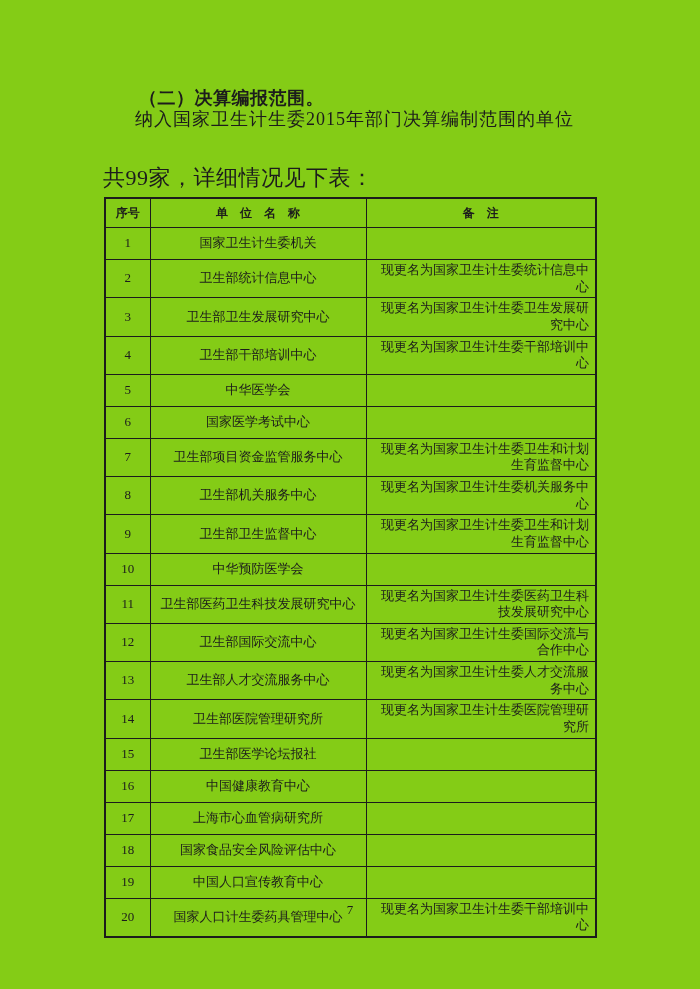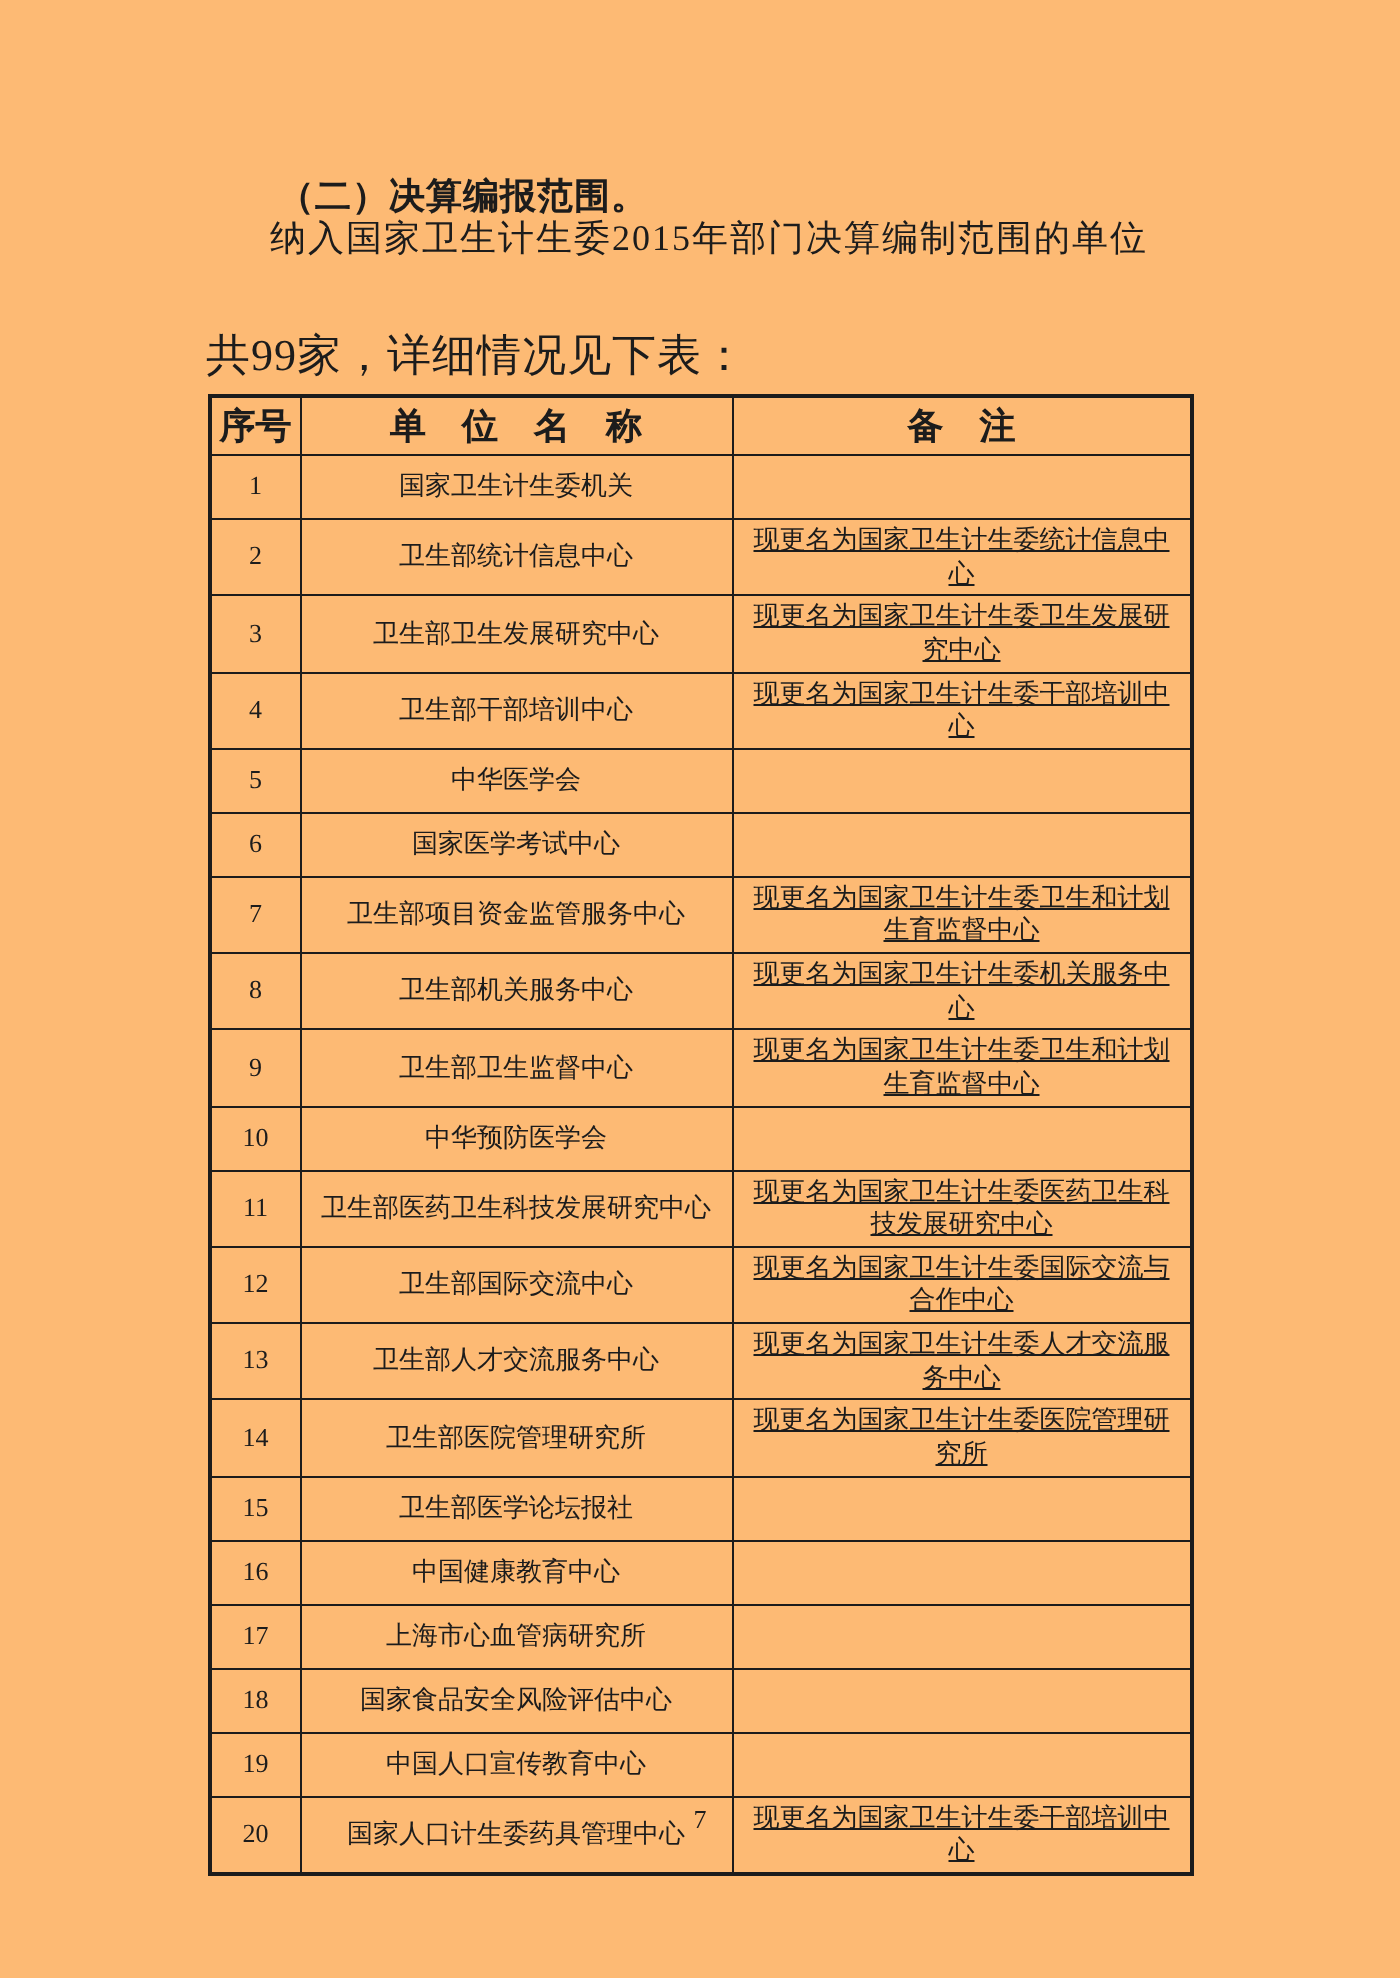--- a/index.html
+++ b/index.html
@@ -9,21 +9,21 @@
     width: 700px;
     height: 989px;
     overflow: hidden;
     font-family: "Liberation Serif", "DejaVu Serif", serif;
     color: #1c1c1c;
   }
   .page {
     position: relative;
     width: 700px;
     height: 989px;
-    background: #fdba74;
+    background: #84cc16;
   }
   .heading {
     position: absolute;
     left: 103px;
     top: 86px;
     width: 497px;
     font-size: 18px;
     font-weight: bold;
     letter-spacing: 0.5px;
     text-indent: 36px;
@@ -59,21 +59,21 @@
     color: #1c1c1c;
   }
   table.units, table.units th, table.units td {
     border: 1px solid #1c1c1c;
   }
   table.units {
     border: 2px solid #1c1c1c;
   }
   table.units th {
     height: 26px;
-    font-size: 18px;
+    font-size: 12px;
     font-weight: bold;
     text-align: center;
     vertical-align: middle;
     padding: 1px 2px;
     margin-top: 24px;
   }
   table.units td {
     height: 27px;
     vertical-align: middle;
     line-height: 1.28;
@@ -83,24 +83,23 @@
   td.col-no {
     text-align: center;
     padding: 2px 1px;
   }
   td.col-name {
     text-align: center;
     padding-left: 10px;
     padding-right: 4px;
   }
   td.col-note {
-    text-align: center;
+    text-align: right;
     padding-left: 8px;
     padding-right: 8px;
-    text-decoration: underline;
   }
   .page-number {
     position: absolute;
     left: 0;
     top: 902px;
     width: 700px;
     text-align: center;
     font-size: 13px;
   }
 </style>

